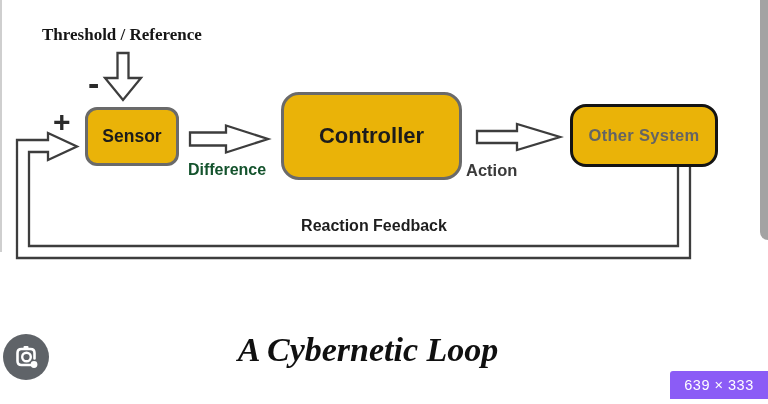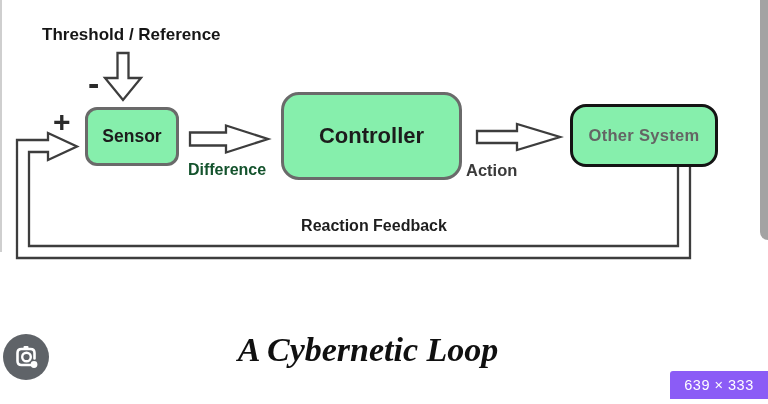--- a/index.html
+++ b/index.html
@@ -4,29 +4,29 @@
 <style>
   html,body{margin:0;padding:0;}
   body{font-family:"Liberation Sans",sans-serif;background:#fff;}
   #stage{position:relative;width:768px;height:404px;background:#ffffff;overflow:hidden;}
 
   #diagram-svg{position:absolute;left:0;top:0;z-index:1;}
 
   .lbl{position:absolute;z-index:3;color:#1e1e1e;font-weight:bold;white-space:nowrap;}
 
   .box{position:absolute;z-index:2;display:flex;align-items:center;justify-content:center;
-       background:#86efac;box-sizing:border-box;}
+       background:#eab308;box-sizing:border-box;}
   #sensor-box{left:85px;top:107px;width:94px;height:59px;border:3px solid #6a6a6a;border-radius:12px;
        font-size:17.5px;font-weight:bold;color:#1c1c1c;}
   #controller-box{left:281px;top:92px;width:181px;height:88px;border:3px solid #6a6a6a;border-radius:18px;
        font-size:22px;font-weight:bold;color:#1c1c1c;}
   #other-system-box{left:570px;top:104px;width:148px;height:63px;border:3.5px solid #141414;border-radius:16px;
        font-size:16.5px;font-weight:600;color:#646464;letter-spacing:0.3px;}
 
-  #threshold-label{left:42px;top:25px;font-size:17px;color:#161616;}
+  #threshold-label{left:42px;top:25px;font-size:17px;color:#161616;font-family:Liberation Serif, serif;}
   #minus-sign{left:88px;top:68px;font-size:34px;line-height:30px;color:#2b2b2b;}
   #plus-sign{left:53px;top:107px;font-size:30px;line-height:30px;color:#2b2b2b;}
   #difference-label{left:160px;top:161px;width:134px;text-align:center;font-size:16px;color:#14532d;}
   #action-label{left:466px;top:161px;width:100px;text-align:left;font-size:16.5px;color:#3a3a3a;}
   #reaction-label{left:274px;top:217px;width:200px;text-align:center;font-size:16px;color:#1e1e1e;}
 
   #caption-title{position:absolute;z-index:3;left:68px;top:331px;width:600px;text-align:center;
        font-family:"Liberation Serif",serif;font-weight:bold;font-size:34px;color:#101010;font-style:italic;}
 
   #left-image-edge{position:absolute;z-index:4;left:0;top:0;width:2px;height:252px;background:#cfcfcf;}

